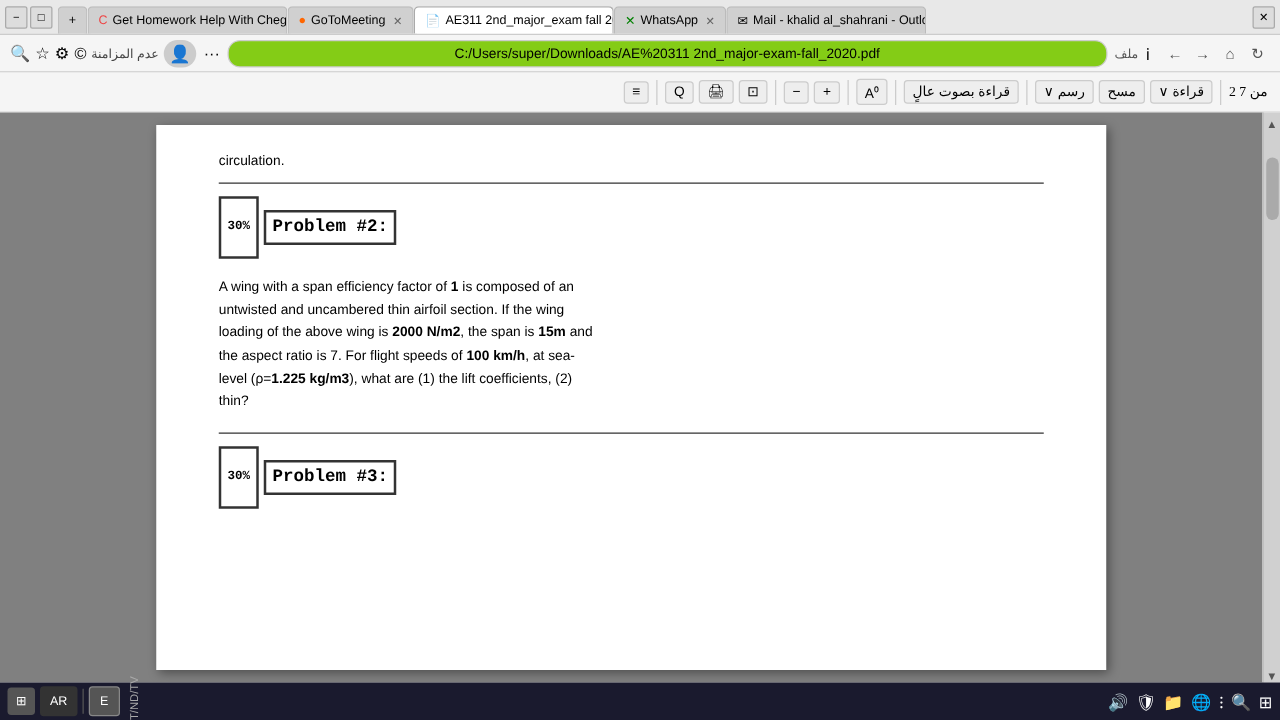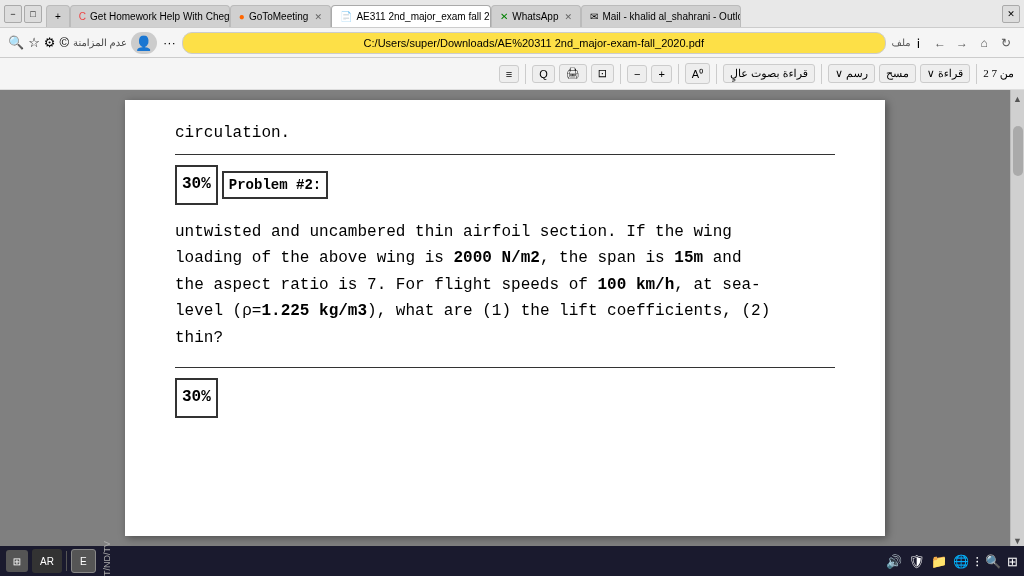--- a/index.html
+++ b/index.html
@@ -81,21 +81,21 @@
       padding: 0 8px;
       gap: 6px;
     }
     .address-input {
       flex: 1;
       height: 22px;
       border: 1px solid #ccc;
       border-radius: 10px;
       padding: 0 10px;
       font-size: 11px;
-      background: #fde047;
+      background: #84cc16;
       text-align: center;
     }
     .nav-btn {
       width: 20px; height: 20px;
       background: none;
       border: none;
       cursor: pointer;
       display: flex; align-items: center; justify-content: center;
       font-size: 12px;
       color: #555;
@@ -154,35 +154,35 @@
       margin: 8px 0 10px 0;
     }
     .problem-title {
       display: inline-flex;
       align-items: center;
       gap: 4px;
       margin-bottom: 14px;
     }
     .pct-box {
       border: 2px solid #333;
-      padding: 5px 5px;
-      font-size: 16px;
+      padding: 15px 5px;
+      font-size: 10px;
       font-weight: bold;
       font-family: 'Courier New', Courier, monospace;
     }
     .prob-label {
       border: 2px solid #333;
       padding: 1px 5px;
       font-size: 14px;
       font-weight: bold;
       font-family: 'Courier New', Courier, monospace;
     }
     .pdf-text {
-      font-family: Liberation Mono, monospace;
-      font-size: 16px;
+      font-family: Liberation Sans, sans-serif;
+      font-size: 11px;
       line-height: 1.65;
       text-align: justify;
     }
 
     
     .taskbar {
       position: absolute;
       bottom: 0;
       left: 0;
       width: 1024px;
@@ -339,33 +339,35 @@
         <p class="pdf-text">circulation.</p>
 
         <hr class="pdf-divider">
 
         <div>
           <div class="problem-title">
             <span class="pct-box">30%</span>
             <span class="prob-label">Problem #2:</span>
           </div>
           <div>
+            <p class="pdf-text">A wing with a span efficiency factor of <strong>1</strong> is composed of an</p>
             <p class="pdf-text">untwisted and uncambered thin airfoil section. If the wing</p>
             <p class="pdf-text">loading of the above wing is <strong>2000 N/m2</strong>, the span is <strong>15m</strong> and</p>
             <p class="pdf-text">the aspect ratio is 7. For flight speeds of <strong>100 km/h</strong>, at sea-</p>
             <p class="pdf-text">level (ρ=<strong>1.225 kg/m3</strong>), what are (1) the lift coefficients, (2)</p>
             <p class="pdf-text">thin?</p>
           </div>
         </div>
 
         <hr class="pdf-divider" style="margin-top:16px;">
 
         <div>
           <div class="problem-title">
             <span class="pct-box">30%</span>
+            <span class="prob-label">Problem #3:</span>
           </div>
         </div>
 
       </div>
     </div>
 
     <div style="width:14px;background:#d0d0d0;border-left:1px solid #bbb;display:flex;flex-direction:column;align-items:center;padding-top:4px;">
       <div style="font-size:9px;color:#555;cursor:pointer;">▲</div>
       <div style="flex:1;width:100%;position:relative;margin:2px 0;">
         <div style="width:10px;height:50px;background:#aaa;border-radius:5px;margin:0 auto;margin-top:20px;"></div>

